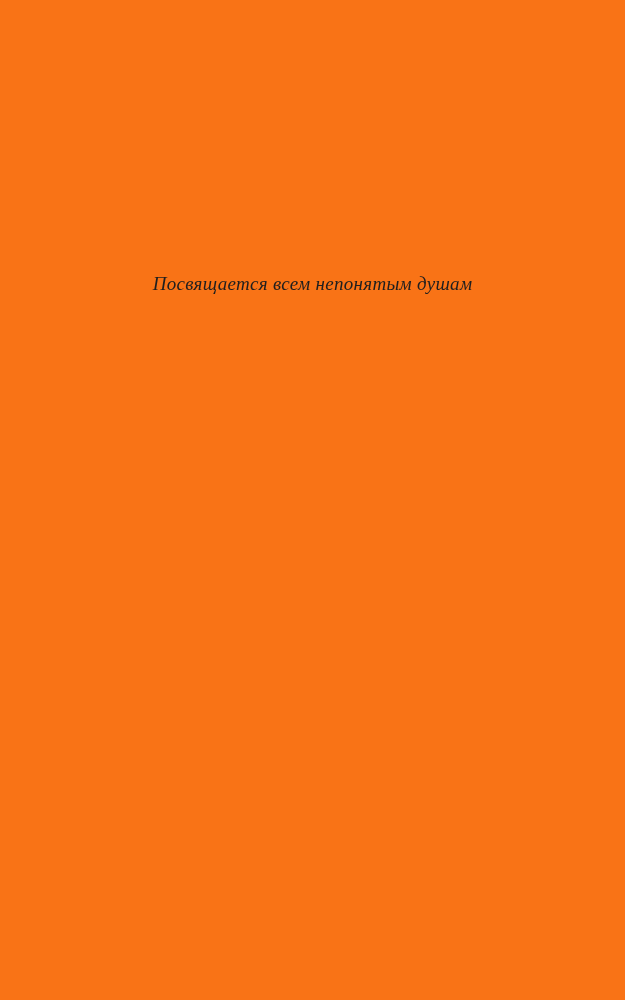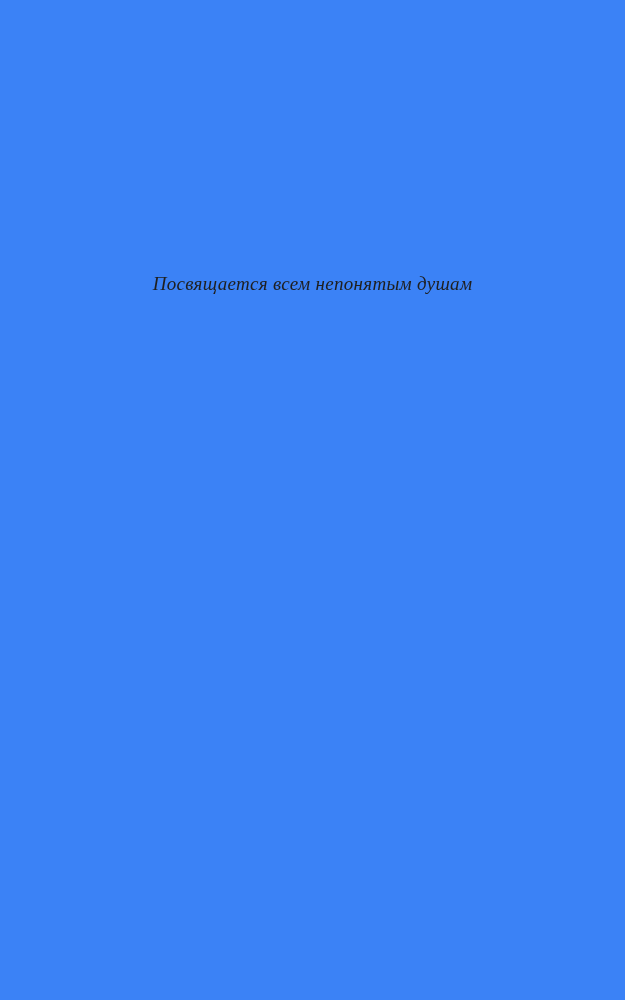--- a/index.html
+++ b/index.html
@@ -12,21 +12,21 @@
     width: 625px;
     height: 1000px;
     background: #ffffff;
     overflow: hidden;
   }
 
   .book-page {
     position: relative;
     width: 625px;
     height: 1000px;
-    background: #3b82f6;
+    background: #f97316;
     font-family: "Liberation Serif", "DejaVu Serif", serif;
   }
 
   .dedication-line {
     position: absolute;
     top: 272px;
     left: 0;
     width: 100%;
     text-align: center;
     font-style: italic;

